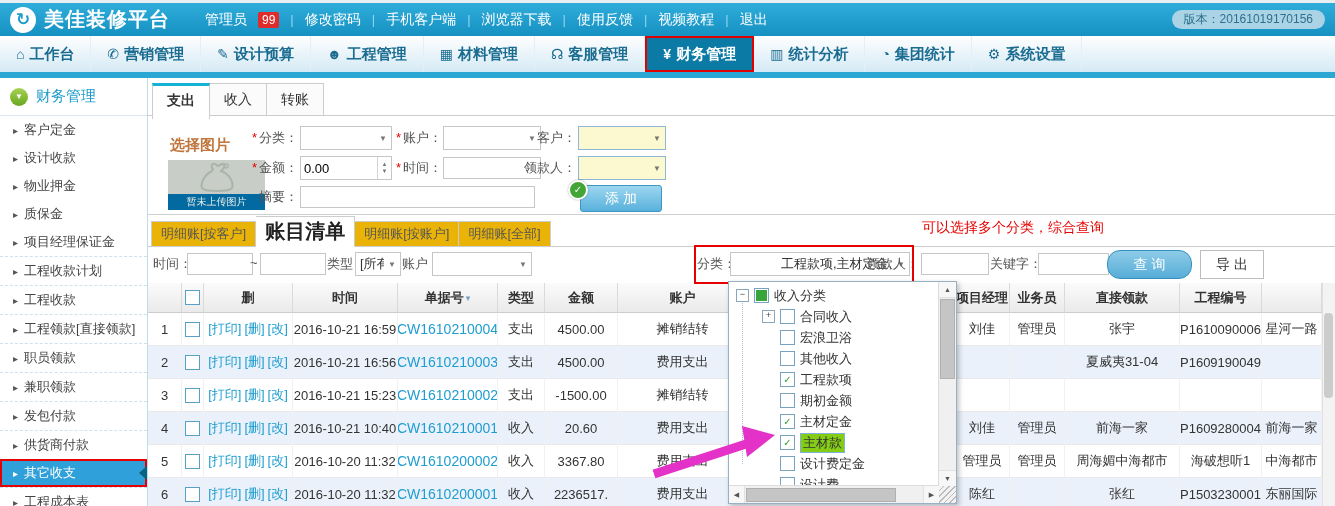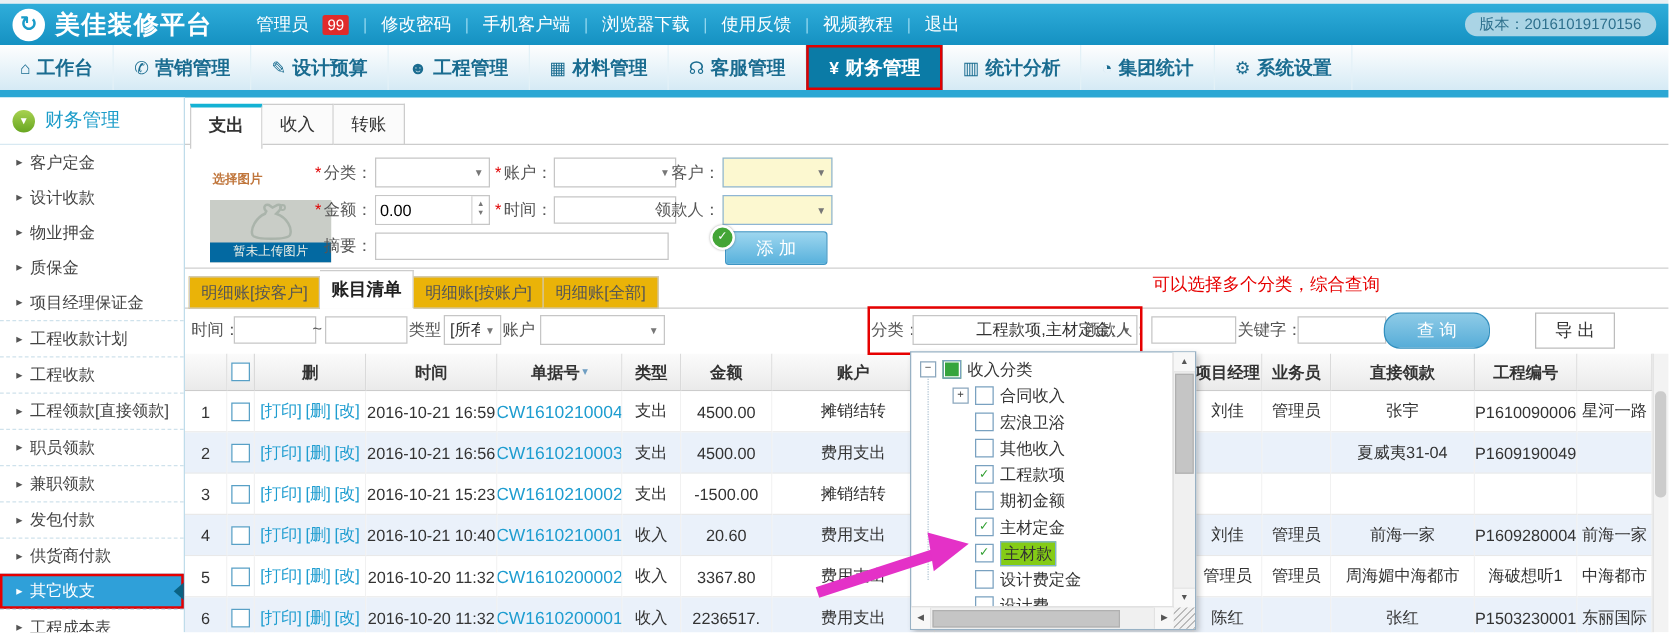--- a/index.html
+++ b/index.html
@@ -32,42 +32,42 @@
   .sb-item.selected{background:#2fa0d9;color:#fff;border:2px solid #e60000;height:24px;padding-left:11px;}
   .sb-item.selected .sb-arrow{color:#fff;}
   .sb-item.selected::after{content:"";position:absolute;right:-2px;top:5px;border-right:8px solid #0a6283;border-top:7px solid transparent;border-bottom:7px solid transparent;}
   
   .main{position:absolute;left:148px;top:78px;width:1187px;height:428px;}
   .tabs{position:absolute;left:4px;top:5px;display:flex;z-index:2;}
   .tab{width:56px;height:31px;line-height:31px;text-align:center;font-size:14px;color:#333;background:#fbfbfb;border:1px solid #ccc;border-left:none;cursor:pointer;}
   .tab:first-child{border-left:1px solid #ccc;}
   .tab.active{border-top:3px solid #14b2d4;height:33px;line-height:29px;background:#fff;font-weight:bold;border-bottom:none;}
   .tabline{position:absolute;left:0;top:37px;width:100%;border-bottom:1px solid #ccc;}
-  .pick-label{position:absolute;left:22px;top:58px;color:#c0763c;font-size:10px;font-weight:bold;}
+  .pick-label{position:absolute;left:22px;top:58px;color:#c0763c;font-size:15px;font-weight:bold;}
   .img-box{position:absolute;left:20px;top:82px;width:97px;height:50px;background:#c9cdc7;overflow:hidden;}
   .img-box svg{display:block;margin:2px auto 0;}
   .img-strip{position:absolute;bottom:0;left:0;right:0;height:16px;background:#0369a1;color:#eef0e6;font-size:10px;text-align:center;line-height:16px;}
   .flabel{position:absolute;width:72px;text-align:right;font-size:13px;color:#555;height:24px;line-height:24px;white-space:nowrap;}
   .star{color:#e00000;margin-right:2px;}
   .selectbox{position:absolute;height:22px;border:1px solid #c6c6c6;background:#fff;display:flex;align-items:center;cursor:pointer;}
   .selectbox .val{flex:1;font-size:13px;color:#333;padding-left:4px;white-space:nowrap;overflow:hidden;}
   .selectbox .caret{width:16px;font-size:8px;color:#777;text-align:center;flex:none;}
   .selectbox.yellow{background:#fcf8d0;border-color:#8fb6d4;}
   .finput{position:absolute;height:20px;border:1px solid #c6c6c6;font-size:13px;padding:0 3px;font-family:inherit;background:#fff;box-sizing:content-box;}
   .amountwrap{position:absolute;left:152px;top:78px;width:90px;height:22px;border:1px solid #c6c6c6;display:flex;}
   .amountwrap input{border:none;width:70px;font-size:13px;padding:0 3px;font-family:inherit;}
   .spin{width:13px;border-left:1px solid #d5d5d5;display:flex;flex-direction:column;align-items:center;justify-content:center;gap:2px;cursor:pointer;}
   .spin i{font-style:normal;font-size:6px;color:#777;line-height:5px;}
   .addbtn{position:absolute;left:432px;top:107px;width:80px;height:25px;background:linear-gradient(#9dd6ef,#58b1dc);border:1px solid #3d95c4;border-radius:3px;color:#fff;font-size:14px;text-align:center;line-height:25px;cursor:pointer;}
   .addcheck{position:absolute;left:420px;top:102px;width:16px;height:16px;border-radius:50%;background:#43a536;border:2px solid #fff;color:#fff;font-size:10px;line-height:16px;text-align:center;z-index:3;box-shadow:0 0 2px rgba(0,0,0,.35);}
   .formline{position:absolute;left:0;top:136px;width:100%;border-bottom:1px solid #d0d0d0;}
   .subtabs{position:absolute;left:3px;top:139px;display:flex;align-items:flex-end;height:30px;z-index:2;}
   .stab{height:24px;line-height:24px;padding:0 9px;font-size:13px;color:#555;background:#eab308;border:1px solid #ccc;border-left:none;cursor:pointer;}
   .stab:first-child{border-left:1px solid #ccc;}
-  .stab.active{height:29px;line-height:29px;background:#fff;font-weight:bold;color:#222;border-bottom:1px solid #fff;font-size:14px;}
+  .stab.active{height:29px;line-height:29px;background:#fff;font-weight:bold;color:#222;border-bottom:1px solid #fff;font-size:20px;}
   .subline{position:absolute;left:0;top:168px;width:100%;border-bottom:1px solid #ccc;}
   .filter-label{position:absolute;top:177px;font-size:13px;color:#555;white-space:nowrap;}
   .qbtn{position:absolute;top:172px;height:27px;background:linear-gradient(#8ecbe7,#57add8);border:1px solid #3390bf;color:#fff;font-size:14px;text-align:center;line-height:27px;cursor:pointer;}
   .ebtn{position:absolute;top:172px;height:27px;background:#fff;border:1px solid #bdbdbd;color:#333;font-size:14px;text-align:center;line-height:27px;cursor:pointer;}
   .hint{position:absolute;left:774px;top:141px;color:#e60000;font-size:14px;}
   .redbox{position:absolute;left:546px;top:167px;width:216px;height:35px;border:2px solid #e60000;z-index:6;pointer-events:none;}
   
   .tablewrap{position:absolute;left:0;top:205px;width:1174px;}
   .tgrid{display:grid;grid-template-columns:34px 22px 89px 105px 100px 47px 73px 130px 207px 55px 55px 115px 82px 60px;}
   .th{height:29px;background:linear-gradient(#fbfbfb,#eaeaea);border-bottom:1px solid #ccc;border-right:1px solid #dadada;display:flex;align-items:center;justify-content:center;font-size:13px;font-weight:bold;color:#333;white-space:nowrap;overflow:hidden;}
@@ -328,21 +328,21 @@
     <div class="filter-label" style="left:549px;">分类：</div>
     <div class="selectbox" style="left:582px;top:174px;width:132px;padding-left:46px;">
         <span class="val">工程款项,主材定金,</span>
         <span class="caret">▼</span>
       </div>
     <div class="filter-label" style="left:719px;">领款人：</div>
     <input class="finput" style="left: 773px; top: 175px; width: 60px;">
     <div class="filter-label" style="left:842px;">关键字：</div>
     <input class="finput" style="left: 890px; top: 175px; width: 63px;">
     <div class="qbtn" style="left:959px;width:83px;border-radius:13px;">查 询</div>
-    <div class="ebtn" style="left:1080px;width:62px;">导 出</div>
+    <div class="ebtn" style="left:1052px;width:62px;">导 出</div>
     <div class="redbox"></div>
 
     <div class="tablewrap">
       <div class="tgrid">
         <div class="th"></div>
         <div class="th">
             <span class="cb"></span>
           </div>
         <div class="th">删</div>
         <div class="th">时间</div>

